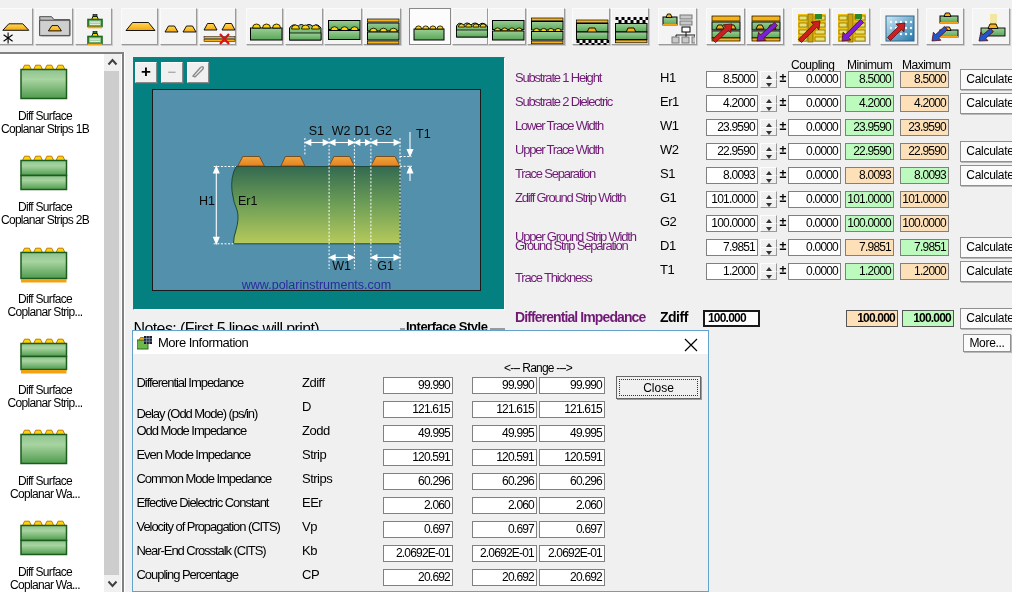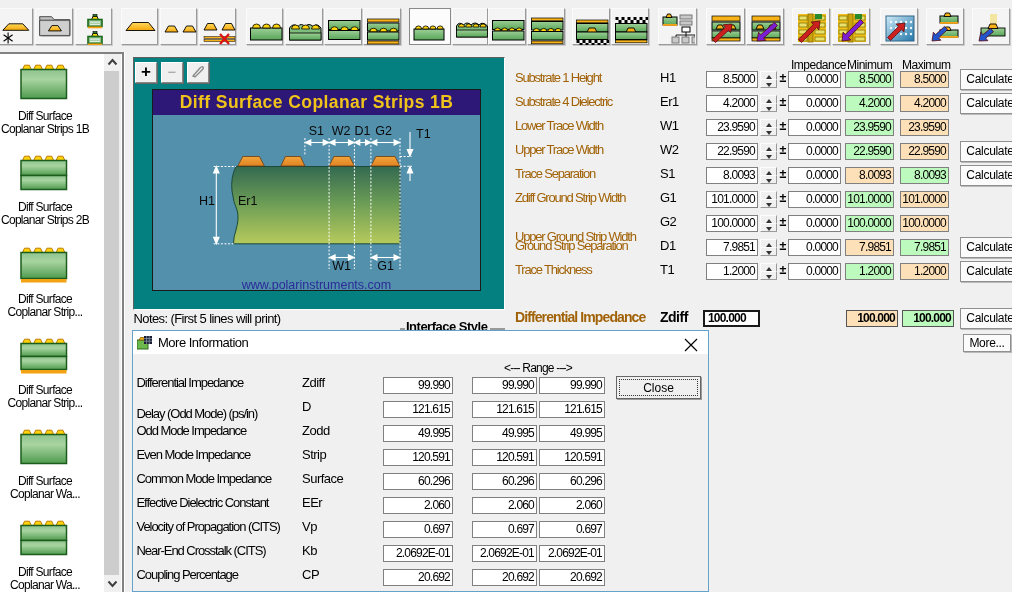--- a/index.html
+++ b/index.html
@@ -12,21 +12,21 @@
 #side{position:absolute;left:0;top:54px;width:122px;height:538px;background:#fff}
 #side .lbl{position:absolute;width:108px;left:-9px;text-align:center;font-size:12px;letter-spacing:-0.7px;color:#000;line-height:12.5px}
 #sb{position:absolute;left:104px;top:54px;width:17px;height:538px;background:#f0f0f0}
 #sep{position:absolute;left:122px;top:52px;width:3px;height:540px;background:#828282;border-right:1px solid #fff}
 
 #teal{position:absolute;left:133px;top:57px;width:372px;height:253px;background:#048081;border:1px solid #fff;border-top-color:#5f5f5f;border-left-color:#5f5f5f}
 .zb{position:absolute;top:4px;width:22px;height:21px;background:#f0f0f0;border:1px solid #888;border-top-color:#fff;border-left-color:#fff;box-shadow:1px 1px 0 #666;text-align:center;font-size:15px;line-height:19px}
 #img{position:absolute;left:18px;top:31px;width:329px;height:202px;background:#5290ac;border:1px solid #1a1a1a}
 #ttl{position:absolute;left:0;top:0;width:327px;height:25px;background:#2e1877;color:#efc31a;font-weight:bold;font-size:17.5px;text-align:center;line-height:25px;letter-spacing:0.42px}
 
-.plab{position:absolute;left:515px;font-size:13px;letter-spacing:-1.2px;color:#a16207;height:16px}
+.plab{position:absolute;left:515px;font-size:13px;letter-spacing:-1.2px;color:#701a75;height:16px}
 .psym{position:absolute;left:660px;font-size:13px;letter-spacing:-0.5px;color:#000}
 .box{position:absolute;background:#fff;border:1px solid #808080;font-size:12px;letter-spacing:-0.8px;text-align:right;padding-right:2px;line-height:15px;height:17px}
 .vbox{left:706px;width:52px}
 .tbox{left:787.5px;width:53.5px}
 .mincell{left:845px;width:49px}
 .maxcell{left:900px;width:49px}
 .spin{position:absolute;left:759.5px;width:17.5px;height:17px}
 .spin .u,.spin .d{position:absolute;left:0;width:17.5px;height:9px;background:#f0f0f0;border:1px solid #9a9a9a;border-top-color:#fdfdfd;border-left-color:#fdfdfd;font-size:0}
 .spin .d{top:8px}
 .spin i{position:absolute;left:5px;width:0;height:0;border-left:3.2px solid transparent;border-right:3.2px solid transparent}
@@ -733,21 +733,20 @@
   </div>
 <div id="sep"></div>
 <div class="a" style="left:0;top:52px;width:122px;height:2px;background:#828282"></div>
 <div id="teal">
   <div class="zb" style="left:1px;font-size:17px;font-weight:bold;line-height:18px">+</div>
   <div class="zb" style="left:27px;color:#9a9a9a;font-size:15px;line-height:17px">−</div>
   <div class="zb" style="left:53px"><svg width="18" height="17" viewBox="0 0 18 17">
         <path d="M4 13 L11 5 Q13 3 14 4 Q15 5 13 7 L6 14 Z" fill="none" stroke="#8a8a8a" stroke-width="1.4"></path>
       </svg></div>
   <div id="img">
-    <div id="ttl">Diff Surface Coplanar Strips 1B</div>
     <svg class="a" style="left:0;top:25px" width="327" height="175" viewBox="0 0 327 175">
       <defs>
         <linearGradient id="sub" x1="0" y1="0" x2="0" y2="1">
           <stop offset="0" stop-color="#336a51"></stop>
             <stop offset="0.5" stop-color="#6f9f56"></stop>
             <stop offset="1" stop-color="#b7ca5c"></stop>
         </linearGradient>
         <linearGradient id="tr" x1="0" y1="0" x2="0" y2="1">
           <stop offset="0" stop-color="#f2a43a"></stop>
             <stop offset="1" stop-color="#e08324"></stop>
@@ -811,45 +810,45 @@
         <text x="263" y="23">T1</text>
         <text x="46" y="89.6">H1</text>
           <text x="85" y="89.6">Er1</text>
         <text x="188.7" y="155.4" text-anchor="middle">W1</text>
           <text x="232.5" y="155.4" text-anchor="middle">G1</text>
       </g>
       <text x="163.5" y="174" text-anchor="middle" font-size="12.5" fill="#2b2b99" font-family="Liberation Sans,sans-serif">www.polarinstruments.com</text>
     </svg>
   </div>
 </div>
-<div class="a" style="left:133.5px;top:311px;font-size:13px;letter-spacing:-0.6px">Notes: (First 5 lines will print)</div>
+<div class="a" style="left:133.5px;top:320px;font-size:16px;letter-spacing:-0.6px">Notes: (First 5 lines will print)</div>
 <div class="a" style="left:406px;top:319px;font-size:13px;font-weight:bold;letter-spacing:-0.5px">Interface Style</div>
 <div class="a" style="left:399.5px;top:327.5px;width:5.5px;height:2px;background:#9a9a9a"></div>
 <div class="a" style="left:489.5px;top:327.5px;width:15px;height:2px;background:#9a9a9a"></div>
 <div id="params">
-    <div class="a" style="left:791px;top:58px;font-size:12px;letter-spacing:-0.5px">Impedance</div>
+    <div class="a" style="left:791px;top:58px;font-size:12px;letter-spacing:-0.5px">Coupling</div>
     <div class="a" style="left:847px;top:58px;font-size:12px;letter-spacing:-0.5px">Minimum</div>
     <div class="a" style="left:902px;top:58px;font-size:12px;letter-spacing:-0.5px">Maximum</div>
     <div class="plab" style="top:70px">Substrate 1 Height</div>
     <div class="psym" style="top:70px">H1</div>
     <div class="box vbox" style="top:70.5px">8.5000</div>
     <div class="spin" style="top:70.5px">
       <span class="u">
         <i></i>
       </span>
       <span class="d">
         <i></i>
       </span>
     </div>
     <div class="pm" style="top:71px">±</div>
     <div class="box tbox" style="top:70.5px">0.0000</div>
     <div class="box mincell grn" style="top:70.5px">8.5000</div>
     <div class="box maxcell org" style="top:70.5px">8.5000</div>
     <div class="calc" style="top:68.5px">Calculate</div>
-    <div class="plab" style="top:94px">Substrate 4 Dielectric</div>
+    <div class="plab" style="top:94px">Substrate 2 Dielectric</div>
     <div class="psym" style="top:94px">Er1</div>
     <div class="box vbox" style="top:94.5px">4.2000</div>
     <div class="spin" style="top:94.5px">
       <span class="u">
         <i></i>
       </span>
       <span class="d">
         <i></i>
       </span>
     </div>
@@ -944,21 +943,21 @@
       </span>
       <span class="d">
         <i></i>
       </span>
     </div>
     <div class="pm" style="top:239px">±</div>
     <div class="box tbox" style="top:238.5px">0.0000</div>
     <div class="box mincell org" style="top:238.5px">7.9851</div>
     <div class="box maxcell grn" style="top:238.5px">7.9851</div>
     <div class="calc" style="top:236.5px">Calculate</div>
-    <div class="plab" style="top:262px">Trace Thickness</div>
+    <div class="plab" style="top:270px">Trace Thickness</div>
     <div class="psym" style="top:262px">T1</div>
     <div class="box vbox" style="top:262.5px">1.2000</div>
     <div class="spin" style="top:262.5px">
       <span class="u">
         <i></i>
       </span>
       <span class="d">
         <i></i>
       </span>
     </div>
@@ -1004,21 +1003,21 @@
     <div class="dsym" style="top:92px">Zodd</div>
     <div class="box b1" style="top:93.5px">49.995</div>
     <div class="box b2" style="top:93.5px">49.995</div>
     <div class="box b3" style="top:93.5px">49.995</div>
     <div class="dlab" style="top:116px">Even Mode Impedance</div>
     <div class="dsym" style="top:116px">Strip</div>
     <div class="box b1" style="top:117.5px">120.591</div>
     <div class="box b2" style="top:117.5px">120.591</div>
     <div class="box b3" style="top:117.5px">120.591</div>
     <div class="dlab" style="top:140px">Common Mode Impedance</div>
-    <div class="dsym" style="top:140px">Surface</div>
+    <div class="dsym" style="top:140px">Strips</div>
     <div class="box b1" style="top:141.5px">60.296</div>
     <div class="box b2" style="top:141.5px">60.296</div>
     <div class="box b3" style="top:141.5px">60.296</div>
     <div class="dlab" style="top:164px">Effective Dielectric Constant</div>
     <div class="dsym" style="top:164px">EEr</div>
     <div class="box b1" style="top:165.5px">2.060</div>
     <div class="box b2" style="top:165.5px">2.060</div>
     <div class="box b3" style="top:165.5px">2.060</div>
     <div class="dlab" style="top:188px">Velocity of Propagation (CITS)</div>
     <div class="dsym" style="top:188px">Vp</div>

